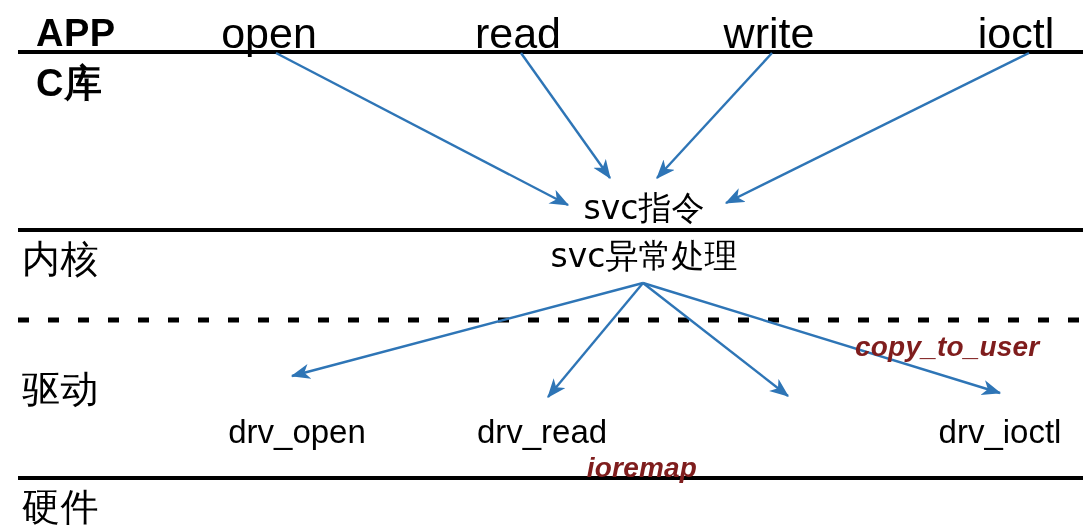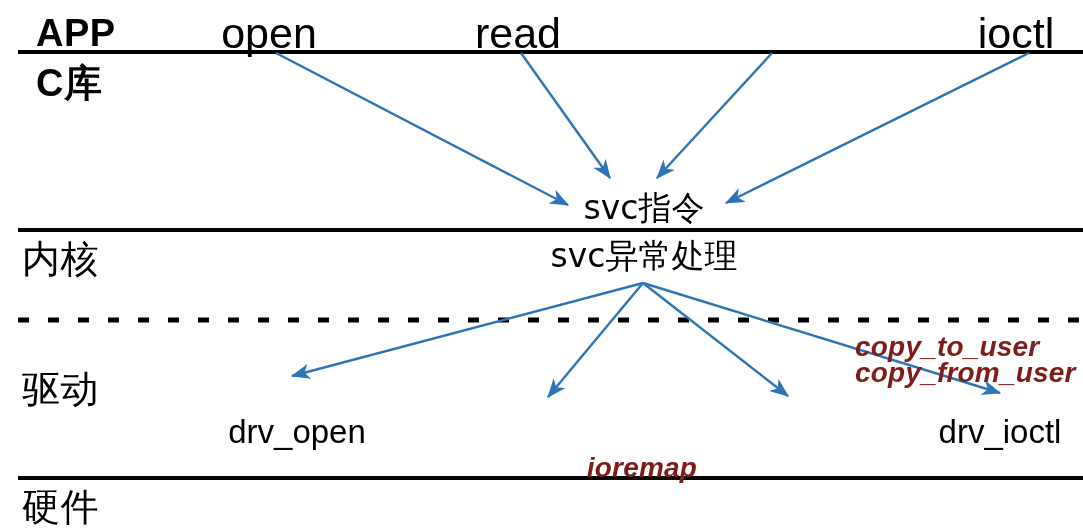--- a/index.html
+++ b/index.html
@@ -117,32 +117,33 @@
   <div class="lbl side-label cjk" style="left:22px; top:240px;">内核</div>
 
   <div class="lbl side-label cjk" style="left:22px; top:370px;">驱动</div>
 
   <div class="lbl side-label cjk" style="left:22px; top:488px;">硬件</div>
 
   <div class="lbl api-name" style="left:269px; top:12px;">open</div>
 
   <div class="lbl api-name" style="left:518px; top:12px;">read</div>
 
+  <div class="lbl api-name" style="left:769px; top:12px;">write</div>
 
   <div class="lbl api-name" style="left:1016px; top:12px;">ioctl</div>
 
   <div class="lbl kernel-name" style="left:644px; top:191px;">svc指令</div>
 
   <div class="lbl kernel-name" style="left:644px; top:239px;">svc异常处理</div>
 
   <div class="lbl drv-name" style="left:297px; top:415px;">drv_open</div>
 
+  <div class="lbl drv-name" style="left:542px; top:415px;">drv_read</div>
 
 
   <div class="lbl drv-name" style="left:1000px; top:415px;">drv_ioctl</div>
 
   <div class="note-red" style="left:855px; top:331px;">copy_to_user</div>
 
-  <div class="note-red" style="left:855px; top:357px;">copy_from_user</div>
 
   <div class="note-red center" style="left:642px; top:452px;">ioremap</div>
 
 </div>
 
 </body></html>

